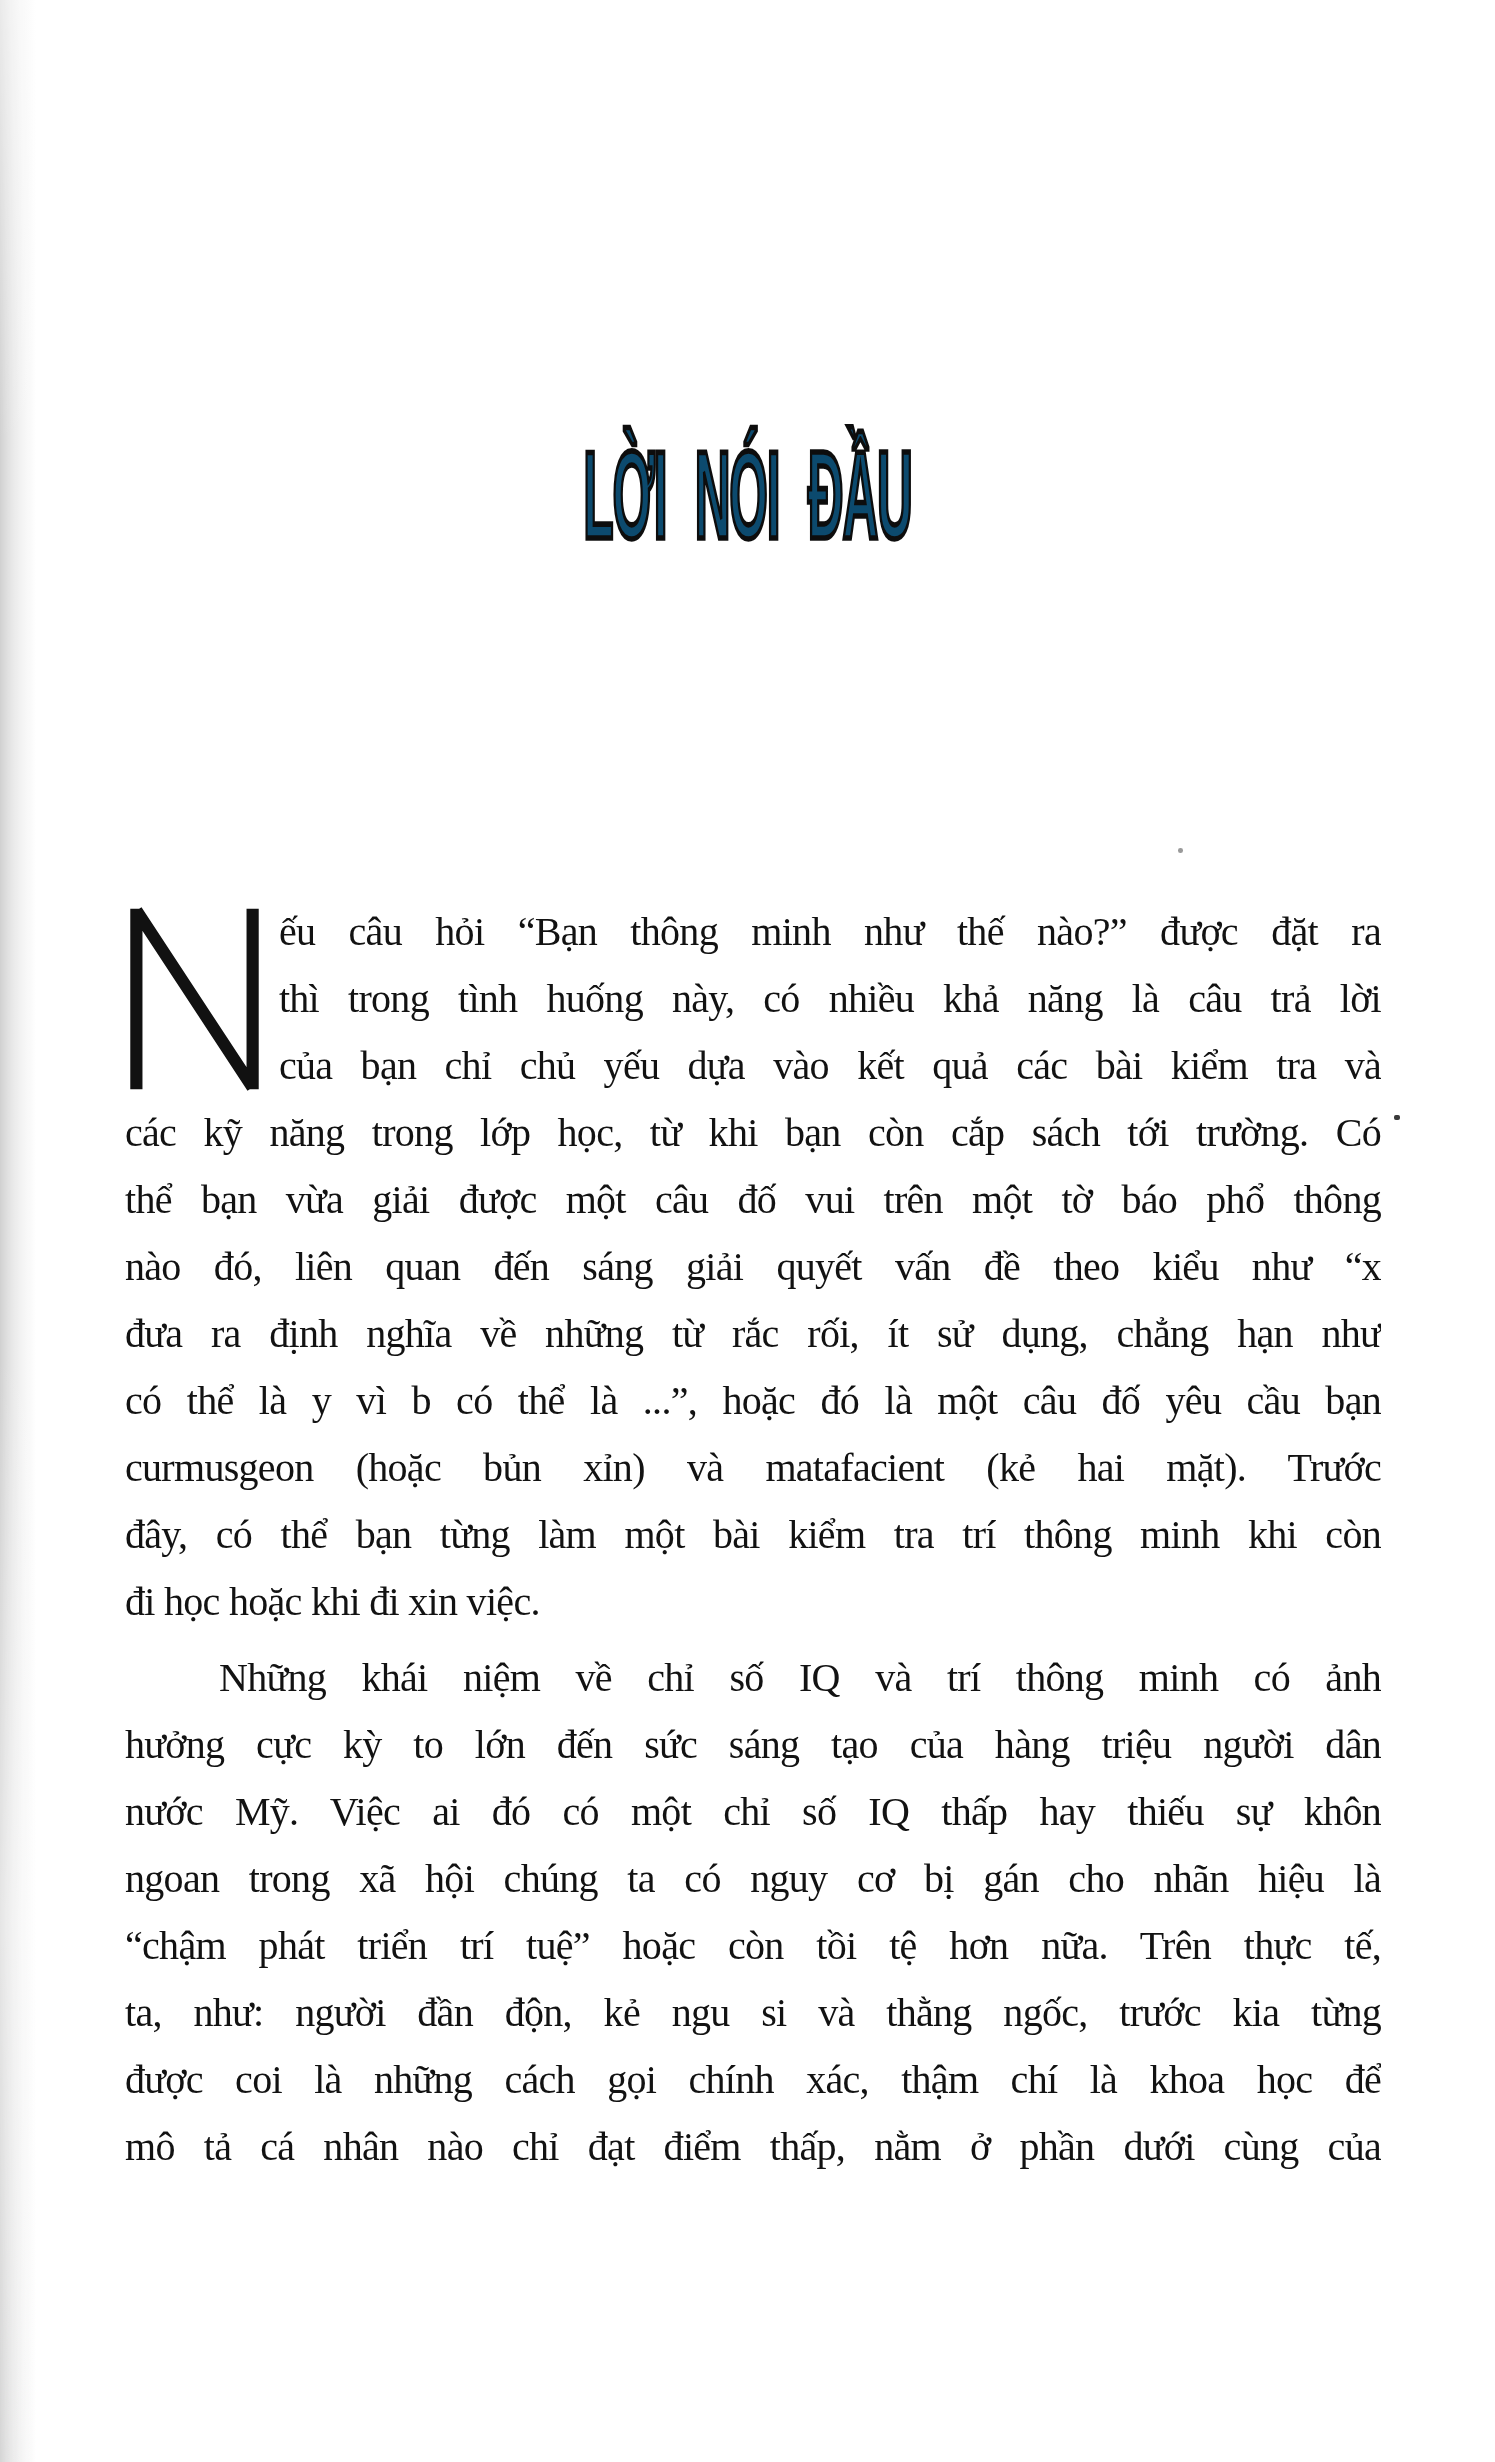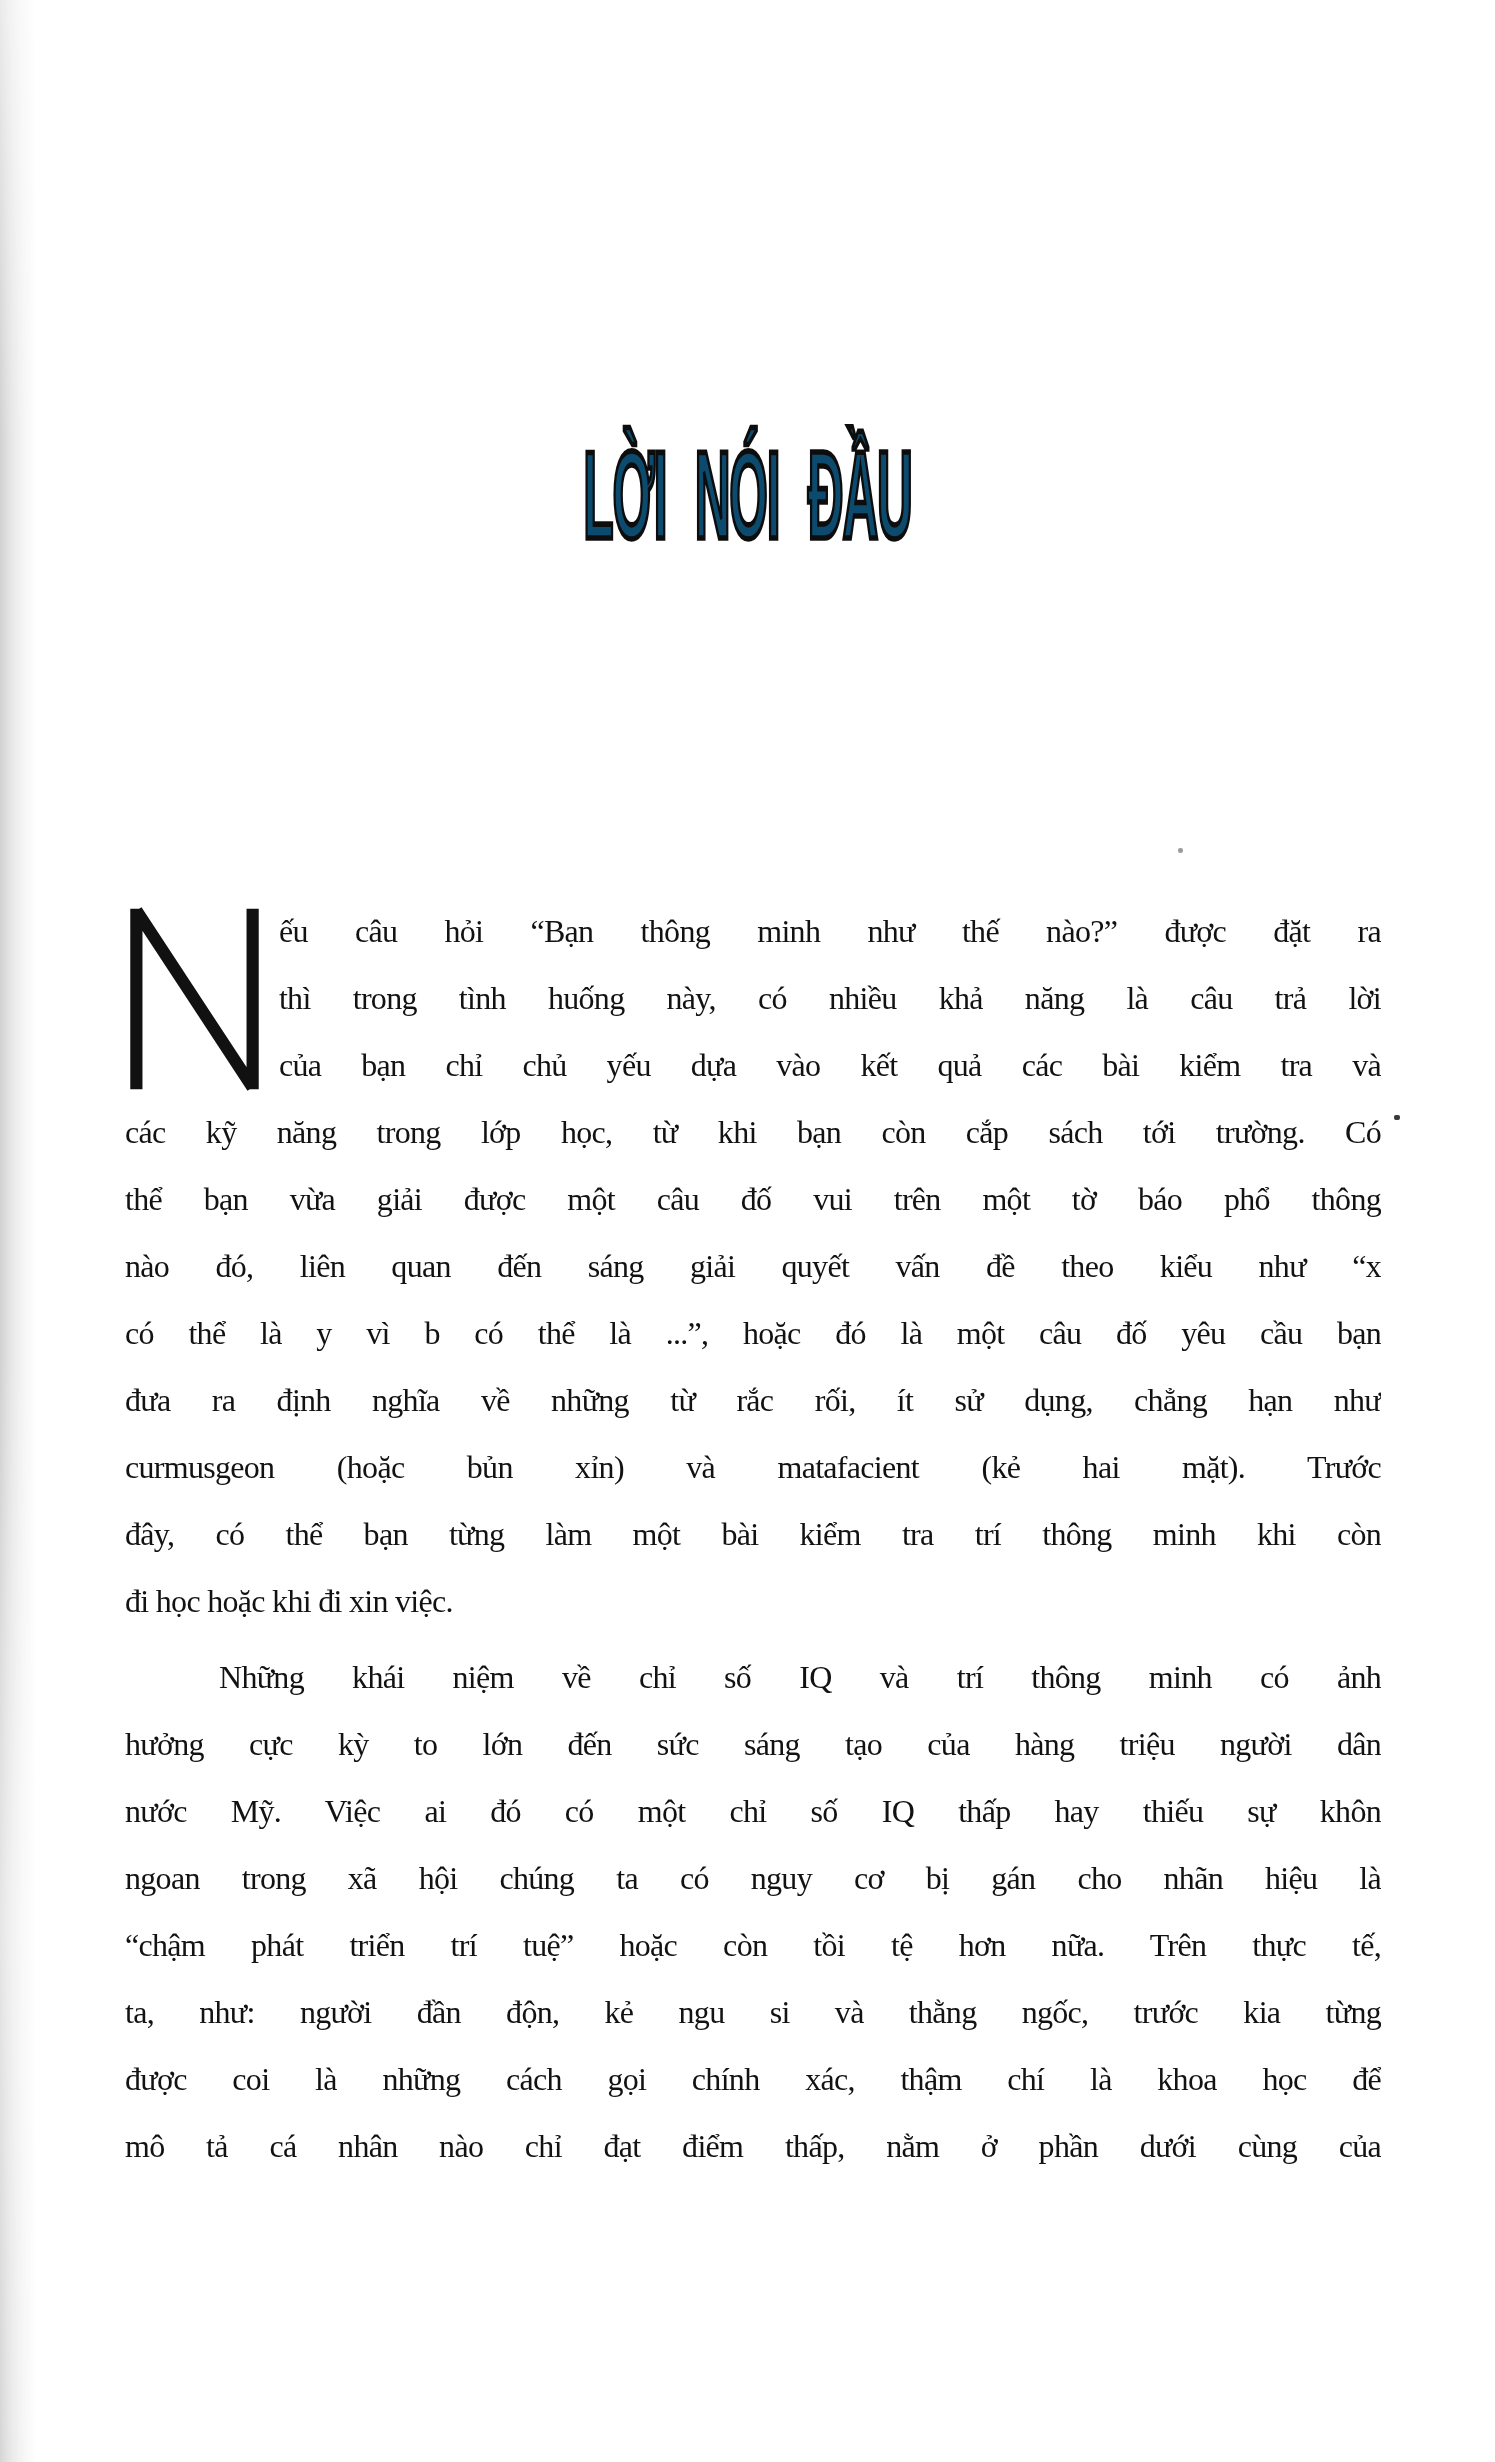--- a/index.html
+++ b/index.html
@@ -43,21 +43,21 @@
     letter-spacing:-2.8px;
     word-spacing:39px;
     -webkit-text-stroke:5.6px #0d0d0d;
     transform:scaleX(.40);
     transform-origin:center;
     white-space:nowrap;
   }
   
   .body-text{
     position:absolute;left:125px;top:898px;width:1256px;
-    font-size:32px;line-height:67px;letter-spacing:-0.7px;
+    font-size:40px;line-height:67px;letter-spacing:-0.7px;
     color:#121212;
   }
   .para{zoom:1;}
   .para.p-gap{margin-top:9.4px;}
   .line{
     text-align:justify;
     text-align-last:justify;
     height:67px;overflow:hidden;
   }
   .line.nj{text-align-last:auto;}
@@ -91,22 +91,22 @@
           <svg viewBox="0 0 144 204" preserveAspectRatio="none">
             <path d="M10 3 V201 M10 5 L134 199 M134 3 V201" stroke="#111111" stroke-width="13" fill="none"></path>
           </svg>
         </span>
         <div class="line"><span>ếu câu hỏi “Bạn thông minh như thế nào?” được đặt ra</span></div>
         <div class="line"><span>thì trong tình huống này, có nhiều khả năng là câu trả lời</span></div>
         <div class="line"><span>của bạn chỉ chủ yếu dựa vào kết quả các bài kiểm tra và</span></div>
         <div class="line"><span>các kỹ năng trong lớp học, từ khi bạn còn cắp sách tới trường. Có</span></div>
         <div class="line"><span>thể bạn vừa giải được một câu đố vui trên một tờ báo phổ thông</span></div>
         <div class="line"><span>nào đó, liên quan đến sáng giải quyết vấn đề theo kiểu như “x</span></div>
+        <div class="line"><span>đưa ra định nghĩa về những từ rắc rối, ít sử dụng, chẳng hạn như</span></div>
         <div class="line"><span>có thể là y vì b có thể là ...”, hoặc đó là một câu đố yêu cầu bạn</span></div>
-        <div class="line"><span>đưa ra định nghĩa về những từ rắc rối, ít sử dụng, chẳng hạn như</span></div>
         <div class="line"><span class="it">curmusgeon</span><span> (hoặc bủn xỉn) và </span><span class="it">matafacient</span><span> (kẻ hai mặt). Trước</span></div>
         <div class="line"><span>đây, có thể bạn từng làm một bài kiểm tra trí thông minh khi còn</span></div>
         <div class="line nj"><span>đi học hoặc khi đi xin việc.</span></div>
       </div>
       <div class="para p-gap">
         <div class="line fi"><span>Những khái niệm về chỉ số IQ và trí thông minh có ảnh</span></div>
         <div class="line"><span>hưởng cực kỳ to lớn đến sức sáng tạo của hàng triệu người dân</span></div>
         <div class="line"><span>nước Mỹ. Việc ai đó có một chỉ số IQ thấp hay thiếu sự khôn</span></div>
         <div class="line"><span>ngoan trong xã hội chúng ta có nguy cơ bị gán cho nhãn hiệu là</span></div>
         <div class="line"><span>“chậm phát triển trí tuệ” hoặc còn tồi tệ hơn nữa. Trên thực tế,</span></div>

